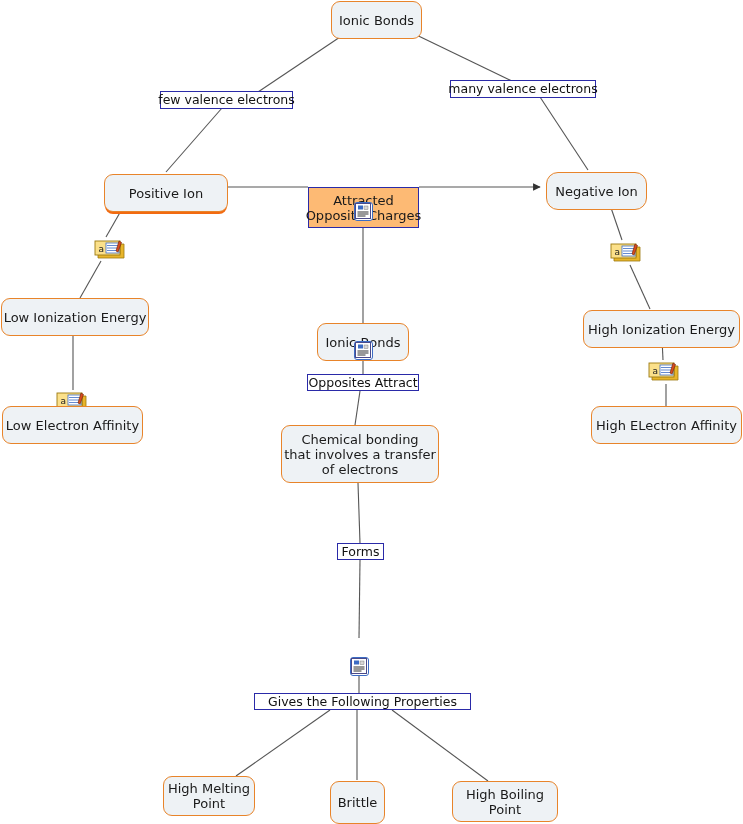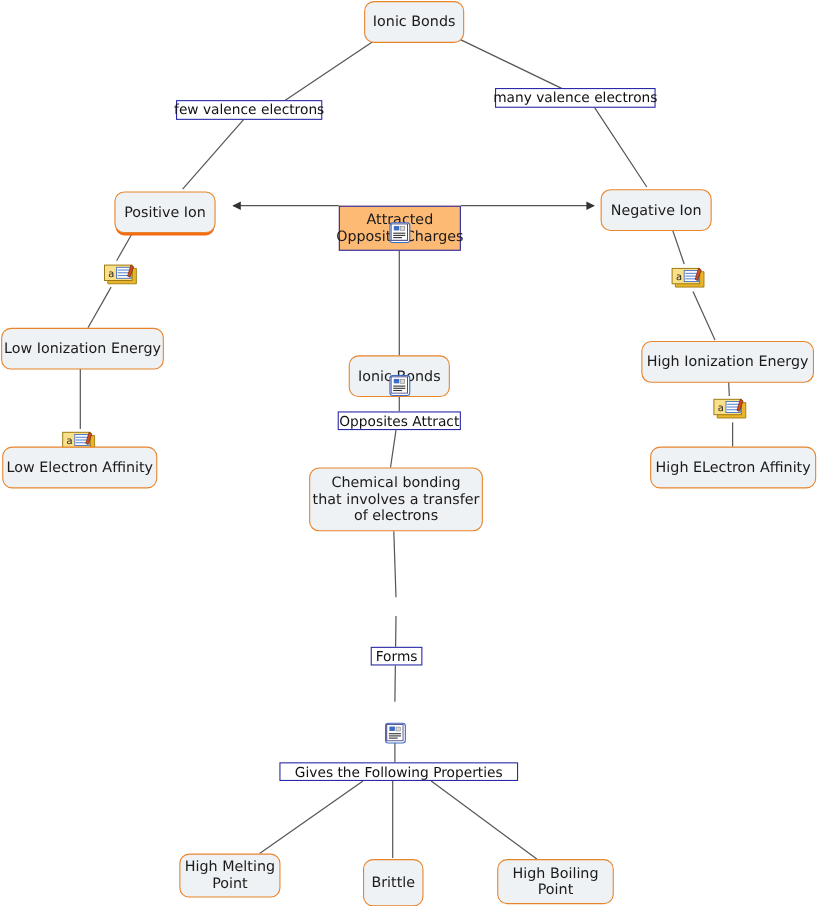--- a/index.html
+++ b/index.html
@@ -155,23 +155,23 @@
       <line x1="392" y1="710" x2="488" y2="781"></line>
     </g>
   </svg>
 
   <div class="node" style="left:331px; top:1px; width:91px; height:27px;">Ionic Bonds</div>
 
   <div class="linklabel" style="left:160px; top:91px; width:133px; height:18px;">few valence electrons</div>
 
   <div class="linklabel" style="left:450px; top:80px; width:146px; height:18px;">many valence electrons</div>
 
-  <div class="node selected" style="left:104px; top:174px; width:92px; height:26px;">Positive Ion</div>
-
-  <div class="node" style="left:546px; top:172px; width:101px; height:27px;">Negative Ion</div>
+  <div class="node selected" style="left:104px; top:174px; width:124px; height:26px;">Positive Ion</div>
+
+  <div class="node" style="left:546px; top:172px; width:101px; height:27px;border-radius:12px;">Negative Ion</div>
 
   <div class="node-rect" style="left:308px; top:167px; width:111px; height:41px;">Attracted
 Opposite Charges</div>
 
   <span class="note-icon" style="left:354px; top:202px;">
     <svg width="16" height="16" viewBox="0 0 16 16" xmlns="http://www.w3.org/2000/svg">
       <rect x="0.5" y="0.5" width="15" height="15" fill="#ffffff" stroke="#4a4a8a" stroke-width="1"></rect>
       <rect x="3" y="2.5" width="5" height="4" fill="#3C6CC4"></rect>
       <rect x="9" y="3" width="4" height="3.5" fill="#d8d8d8" stroke="#666" stroke-width="0.4"></rect>
       <g fill="#333333">
@@ -264,21 +264,21 @@
       </g>
     </svg>
   </span>
 
   <div class="linklabel" style="left:307px; top:374px; width:112px; height:17px;">Opposites Attract</div>
 
   <div class="node" style="left:281px; top:425px; width:158px; height:58px;">Chemical bonding
 that involves a transfer
 of electrons</div>
 
-  <div class="linklabel" style="left:337px; top:543px; width:47px; height:17px;margin-top:45px;">Forms</div>
+  <div class="linklabel" style="left:337px; top:543px; width:47px; height:17px;">Forms</div>
 
 
   <span class="note-icon" style="left:350px; top:657px;">
     <svg width="16" height="16" viewBox="0 0 16 16" xmlns="http://www.w3.org/2000/svg">
       <rect x="0.5" y="0.5" width="15" height="15" fill="#ffffff" stroke="#4a4a8a" stroke-width="1"></rect>
       <rect x="3" y="2.5" width="5" height="4" fill="#3C6CC4"></rect>
       <rect x="9" y="3" width="4" height="3.5" fill="#d8d8d8" stroke="#666" stroke-width="0.4"></rect>
       <g fill="#333333">
         <rect x="2.5" y="8.5" width="11" height="1"></rect>
         <rect x="2.5" y="10.5" width="11" height="1"></rect>

